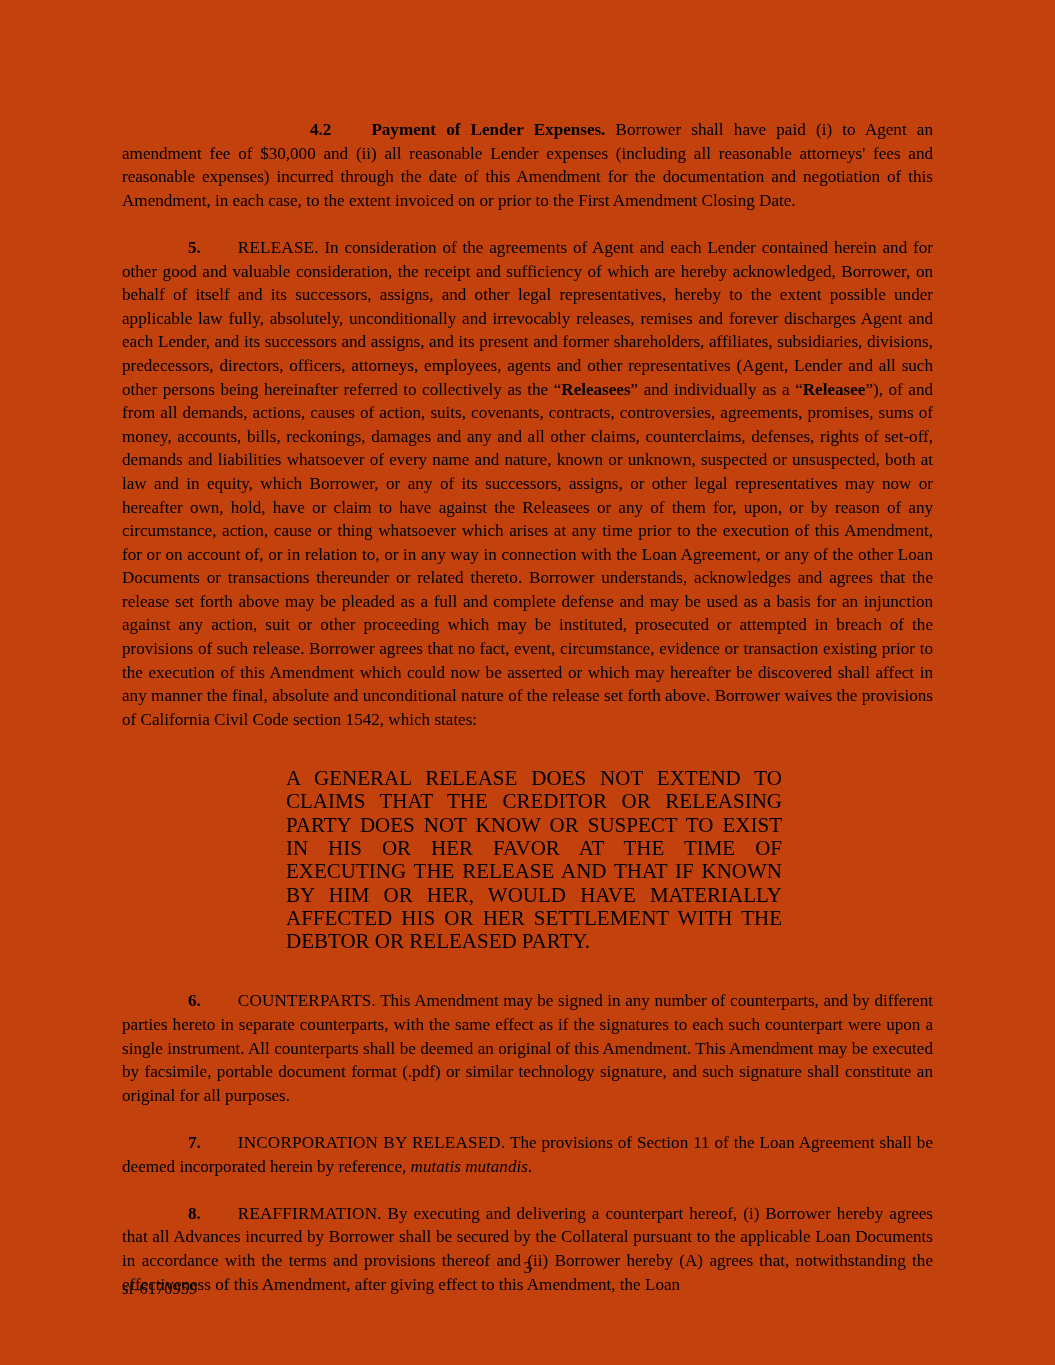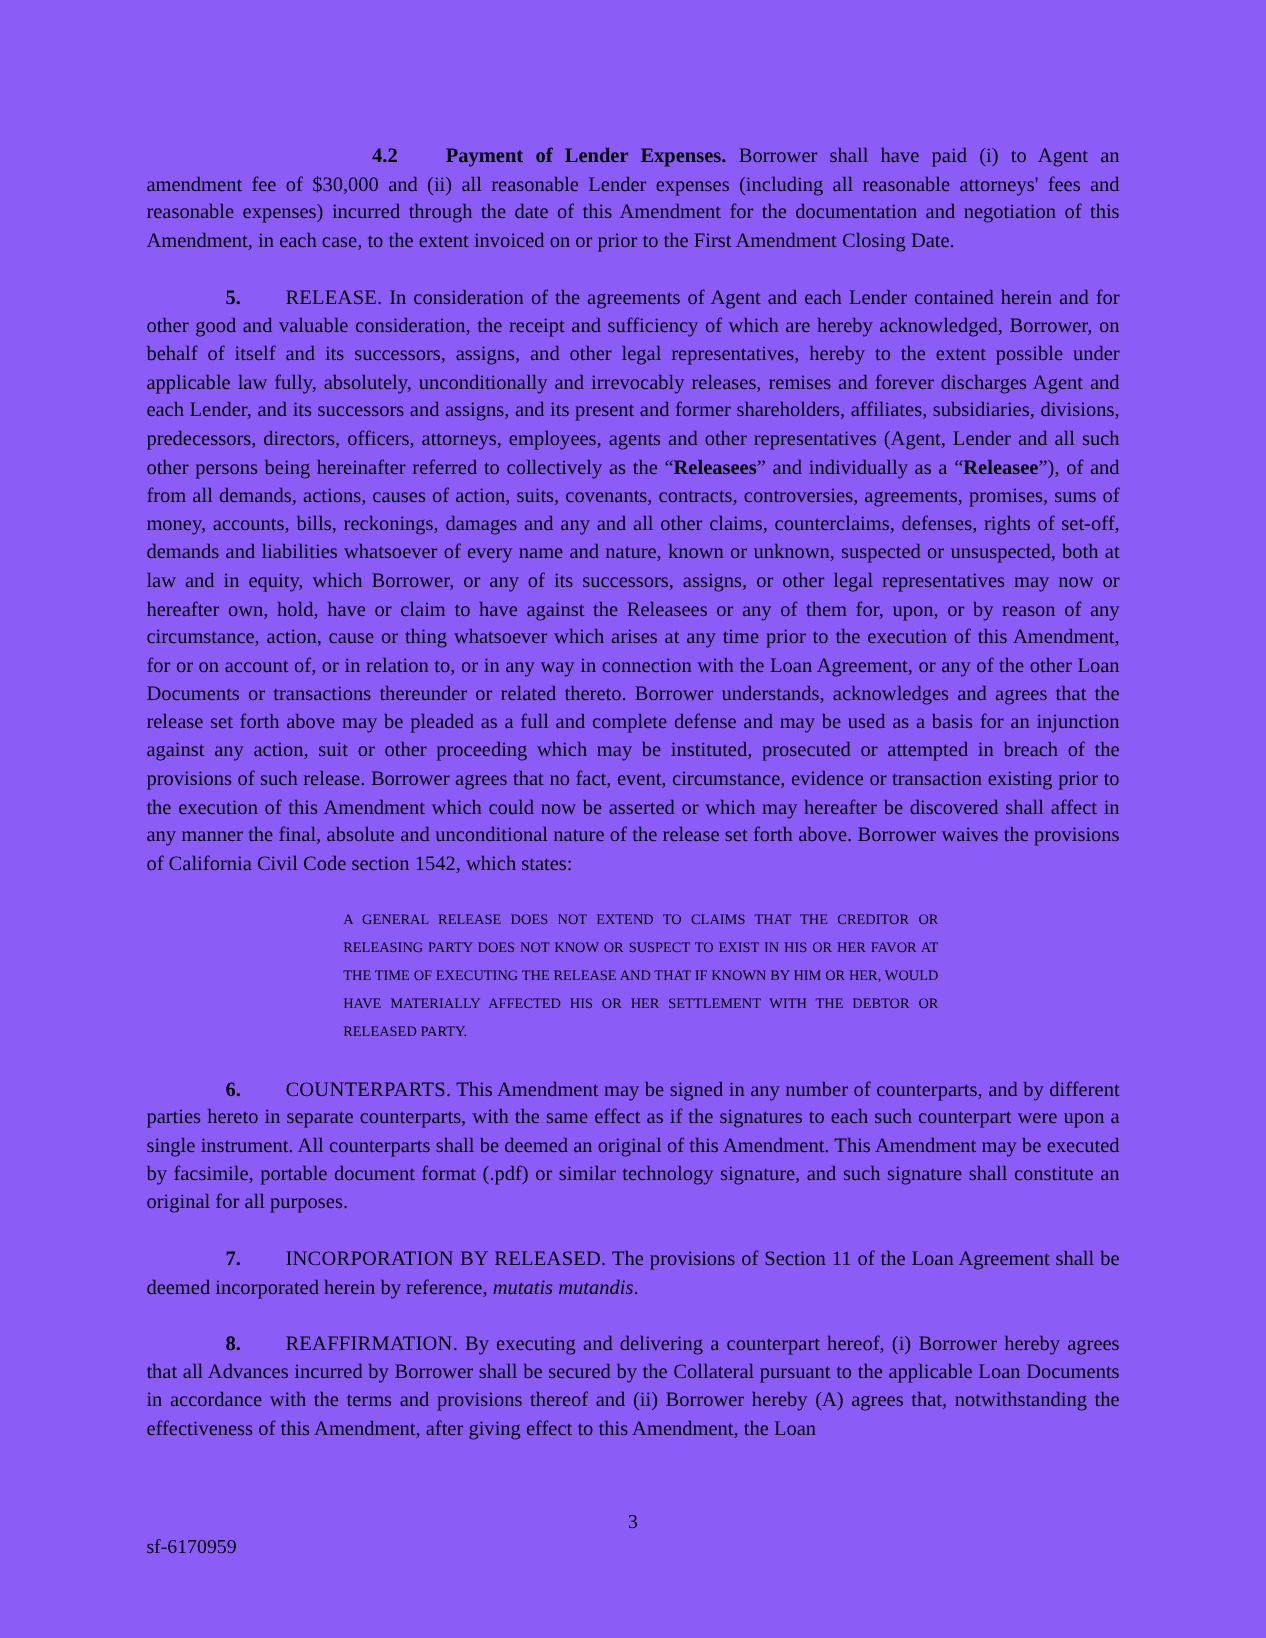--- a/index.html
+++ b/index.html
@@ -16,21 +16,21 @@
     -webkit-font-smoothing: antialiased;
   }
 
   .page {
     position: absolute;
     left: 0;
     top: 0;
     width: 1055px;
     height: 1365px;
     overflow: hidden;
-    background: #8b5cf6;
+    background: #c2410c;
   }
 
   .content {
     position: absolute;
     left: 122px;
     top: 118px;
     width: 811px;
   }
 
   p.para {
@@ -59,25 +59,25 @@
     font-variant: small-caps;
     letter-spacing: 0.2px;
   }
 
   i.ital { font-style: italic; margin-top: 21px; }
 
   .spacer-sm { height: 23.6px; }
   .spacer-md { height: 24px; }
 
   blockquote.quote {
-    margin: 0;
+    margin: 12px;
     padding: 0;
     width: 496px;
     margin-left: 164px; 
-    font-size: 12px;
+    font-size: 21px;
     line-height: 23.3px;
     text-align: justify;
     text-justify: inter-word;
   }
 
   .footer-page {
     position: absolute;
     left: 0;
     top: 1258px;
     width: 1055px;

